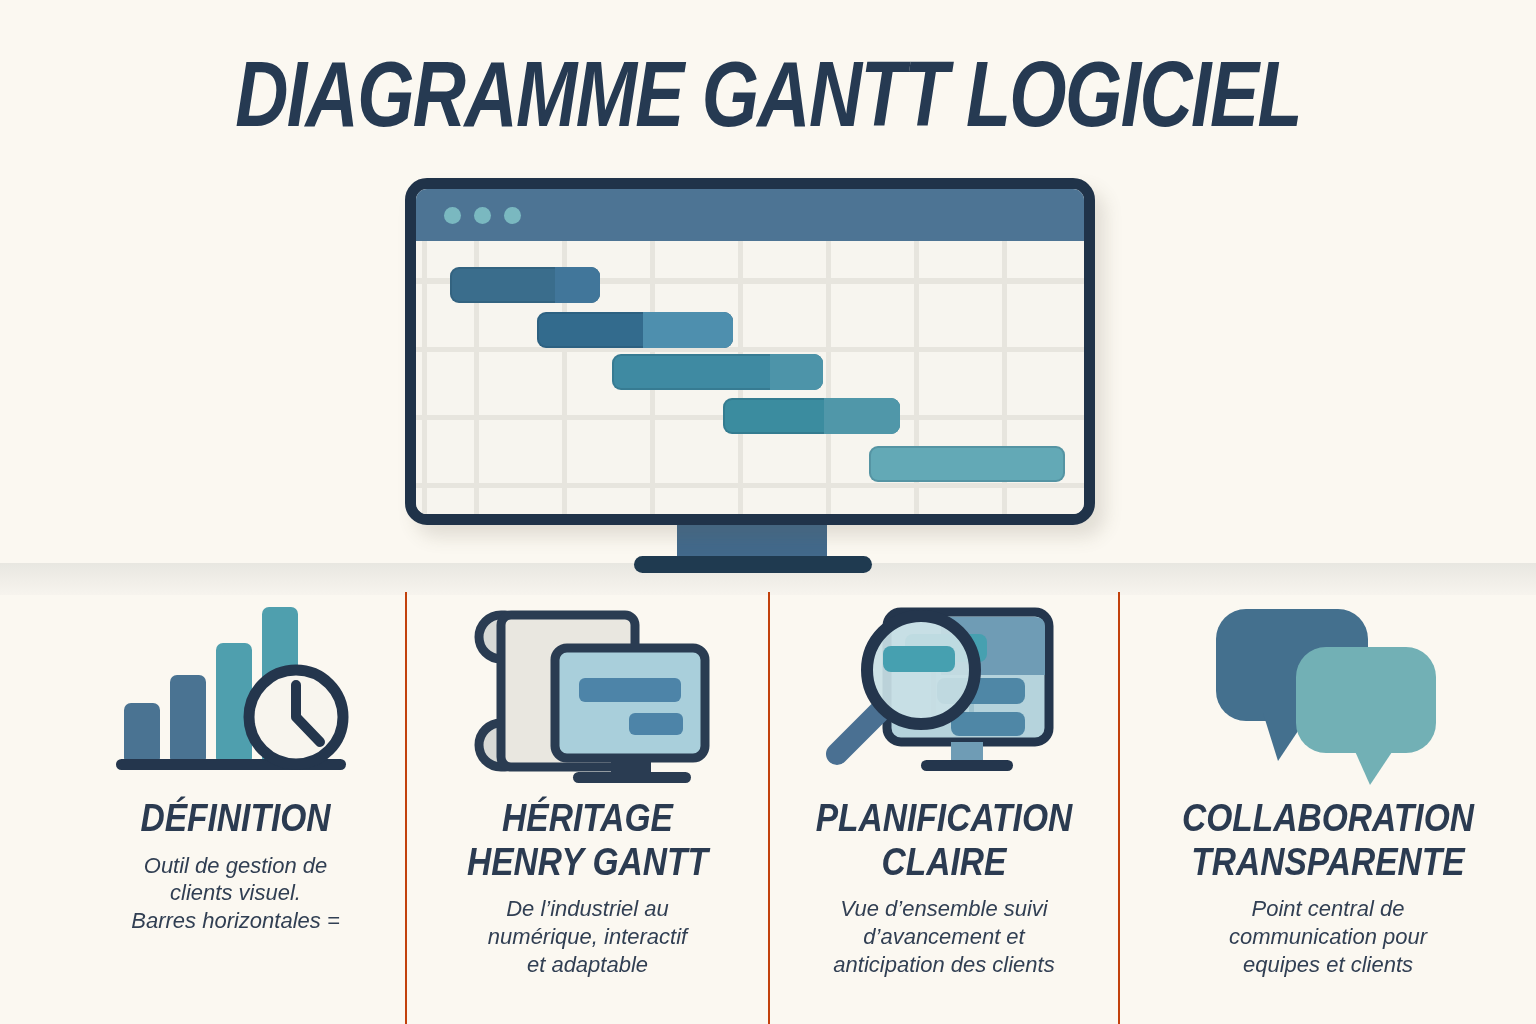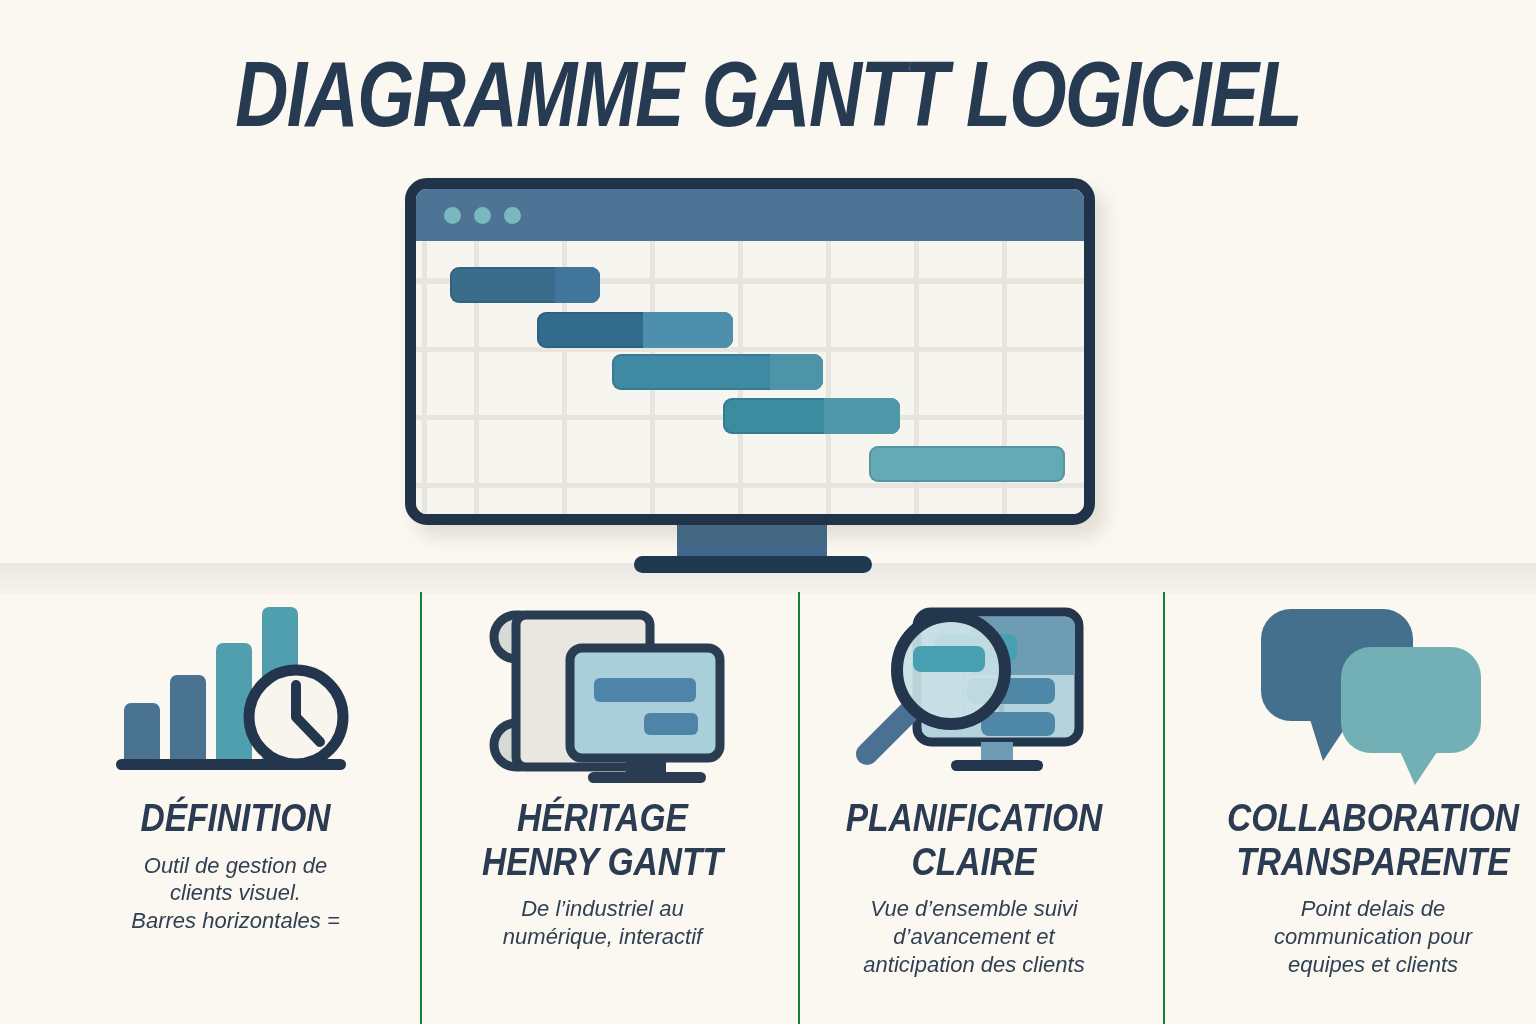--- a/index.html
+++ b/index.html
@@ -49,24 +49,24 @@
   }
   .bars{position:absolute;inset:0;}
   .gantt-bar{
     position:absolute;height:36px;border-radius:9px;overflow:hidden;
     box-shadow:inset 0 0 0 2px rgba(22,55,80,.18);
   }
   .gantt-bar-seg{position:absolute;top:0;bottom:0;}
   
   .cols{
     position:absolute;left:0;top:592px;width:1260px;height:432px;
-    display:grid;grid-template-columns:405px 363px 350px 418px;z-index:1;gap:15px;
+    display:grid;grid-template-columns:405px 363px 350px 418px;z-index:1;
   }
   .col{box-sizing:border-box;text-align:center;padding-top:0;}
-  .col + .col{border-left:2px solid #15803d;}
+  .col + .col{border-left:2px solid #c2410c;}
   .col-1{padding-left:66px;}
   .col-4{}
   .icon-wrap{
     height:196px;display:flex;align-items:flex-end;justify-content:center;
   }
   .heading{
     margin:8px 0 0;font-size:39px;font-weight:bold;line-height:1.12;
     color:#2b3b51;letter-spacing:0;
   }
   .hline{display:block;transform:scaleX(.86);transform-origin:center;white-space:nowrap;}
@@ -149,20 +149,21 @@
           <rect x="110" y="169" width="118" height="11" rx="5.5" fill="#2a3c52"></rect>
         </svg>
       </div>
       <h2 class="heading">
         <span class="hline">HÉRITAGE</span>
         <span class="hline">HENRY GANTT</span>
       </h2>
       <p class="body">
         <span class="bline">De l’industriel au</span>
         <span class="bline">numérique, interactif</span>
+        <span class="bline">et adaptable</span>
       </p>
     </section>
 
     <section class="col col-3">
       <div class="icon-wrap">
         <svg width="250" height="190" viewBox="0 0 250 190">
           <rect x="68" y="14" width="162" height="130" rx="14" fill="#b5d3dc" stroke="#24364d" stroke-width="9"></rect>
           <path d="M122 19 H216 q10 0 10 10 V77 H122 Z" fill="#6f9cb5"></path>
           <rect x="112" y="60" width="5" height="66" fill="#9fc3cf"></rect>
           <rect x="150" y="102" width="5" height="34" fill="#9fc3cf"></rect>
@@ -194,20 +195,20 @@
           <path d="M55 110 L70 158 L102 110 Z" fill="#44708e"></path>
           <rect x="88" y="44" width="140" height="106" rx="30" fill="#72b0b5"></rect>
           <path d="M146 146 L162 182 L186 146 Z" fill="#72b0b5"></path>
         </svg>
       </div>
       <h2 class="heading">
         <span class="hline">COLLABORATION</span>
         <span class="hline">TRANSPARENTE</span>
       </h2>
       <p class="body">
-        <span class="bline">Point delais de</span>
+        <span class="bline">Point central de</span>
         <span class="bline">communication pour</span>
         <span class="bline">equipes et clients</span>
       </p>
     </section>
 
   </div>
 </div>
 
 </body></html>

